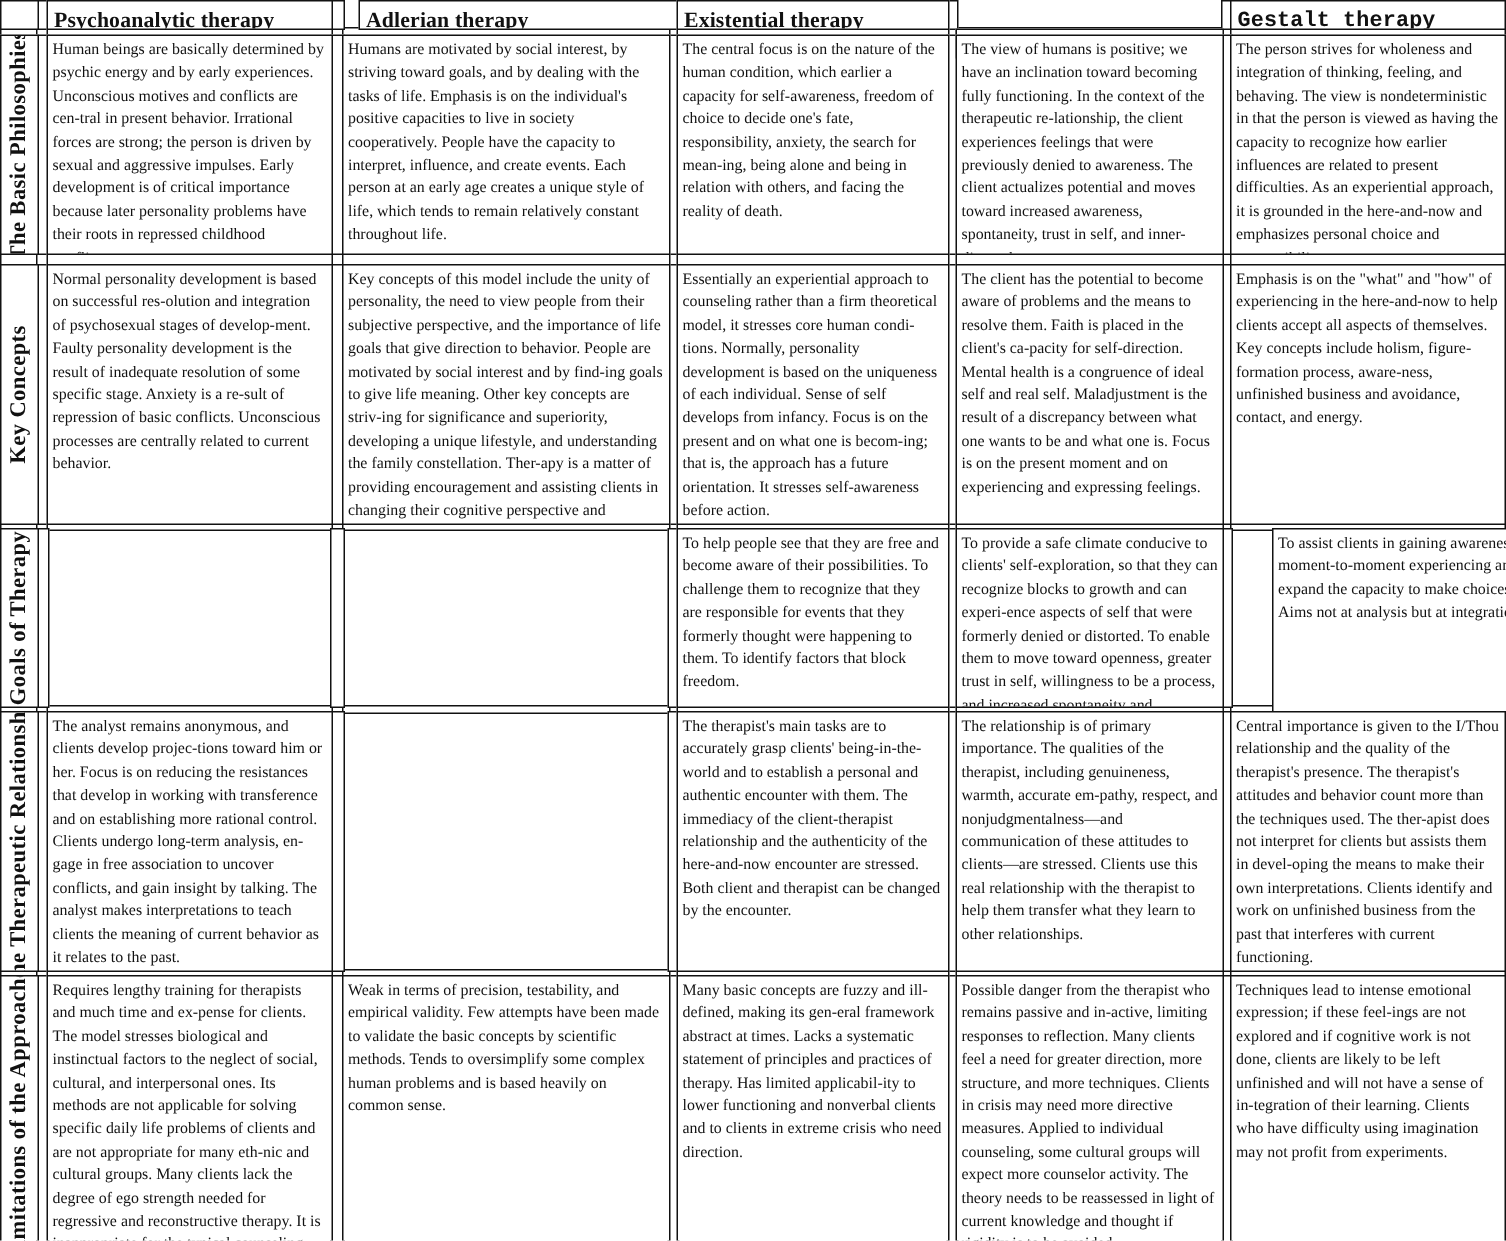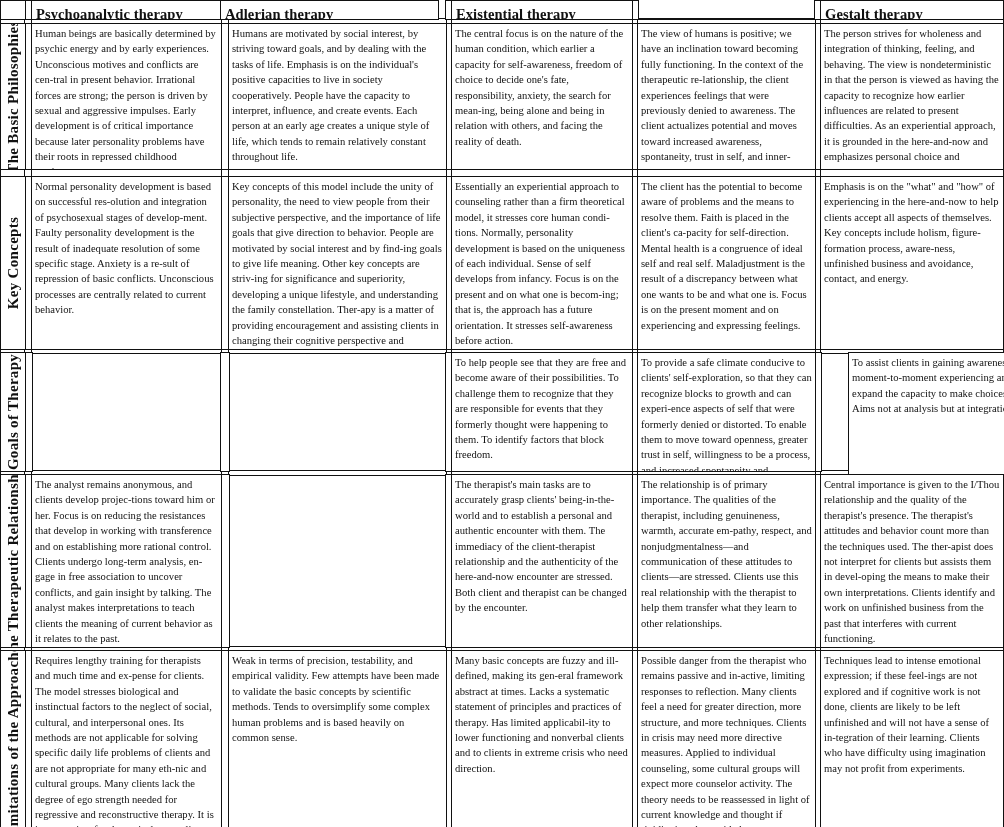--- a/index.html
+++ b/index.html
@@ -98,24 +98,24 @@
     <div class="spacer" style="left: 631px; top: 474px; width: 8px; height: 174px;"></div>
     <div class="spacer" style="left: 631px; top: 650px; width: 8px; height: 179px;"></div>
     <div class="spacer" style="left: 814px; top: 0px; width: 8px; height: 20px;"></div>
     <div class="spacer" style="left: 814px; top: 23px; width: 8px; height: 147px;"></div>
     <div class="spacer" style="left: 814px; top: 176px; width: 8px; height: 174px;"></div>
     <div class="spacer" style="left: 814px; top: 352px; width: 8px; height: 120px;"></div>
     <div class="spacer" style="left: 814px; top: 474px; width: 8px; height: 174px;"></div>
     <div class="spacer" style="left: 814px; top: 650px; width: 8px; height: 179px;"></div>
     <div class="spacer" style="left: 0px; top: 0px; width: 26px; height: 20px;"></div>
     <div class="cell hdr" style="left: 31px; top: 0px; width: 191px; height: 20px;">Psychoanalytic therapy</div>
-    <div class="cell hdr" style="left: 220px; top: 0px; width: 219px; height: 20px;">Adlerian therapy</div>
+    <div class="cell hdr" style="left: 239px; top: 0px; width: 219px; height: 20px;">Adlerian therapy</div>
     <div class="cell hdr" style="left: 451px; top: 0px; width: 182px; height: 20px;">Existential therapy</div>
     <div class="cell hdr" style="left: 637px; top: 0px; width: 179px; height: 20px; margin-top: 19px;">Person-centered therapy</div>
-    <div class="cell hdr" style="left: 820px; top: 0px; width: 184px; height: 20px;">Gestalt therapy</div>
+    <div class="cell hdr" style="left: 820px; top: 0px; width: 184px; height: 20px; font-family: Liberation Mono, monospace;">Gestalt therapy</div>
     <div class="label" style="left: 0px; top: 23px; width: 26px; height: 147px;">
       <span>The Basic Philosophies</span>
     </div>
     <div class="cell txt" style="left: 31px; top: 23px; width: 191px; height: 147px;">Human beings are basically determined by psychic energy and by early experiences. Unconscious motives and conflicts are cen-tral in present behavior. Irrational forces are strong; the person is driven by sexual and aggressive impulses. Early development is of critical importance because later personality problems have their roots in repressed childhood conflicts.</div>
     <div class="cell txt" style="left: 228px; top: 23px; width: 219px; height: 147px;">Humans are motivated by social interest, by striving toward goals, and by dealing with the tasks of life. Emphasis is on the individual's positive capacities to live in society cooperatively. People have the capacity to interpret, influence, and create events. Each person at an early age creates a unique style of life, which tends to remain relatively constant throughout life.</div>
     <div class="cell txt" style="left: 451px; top: 23px; width: 182px; height: 147px;">The central focus is on the nature of the human condition, which earlier a capacity for self-awareness, freedom of choice to decide one's fate, responsibility, anxiety, the search for mean-ing, being alone and being in relation with others, and facing the reality of death.</div>
     <div class="cell txt" style="left: 637px; top: 23px; width: 179px; height: 147px;">The view of humans is positive; we have an inclination toward becoming fully functioning. In the context of the therapeutic re-lationship, the client experiences feelings that were previously denied to awareness. The client actualizes potential and moves toward increased awareness, spontaneity, trust in self, and inner-directedness.</div>
     <div class="cell txt" style="left: 820px; top: 23px; width: 184px; height: 147px;">The person strives for wholeness and integration of thinking, feeling, and behaving. The view is nondeterministic in that the person is viewed as having the capacity to recognize how earlier influences are related to present difficulties. As an experiential approach, it is grounded in the here-and-now and emphasizes personal choice and responsibility.</div>
     <div class="label" style="left: 0px; top: 176px; width: 26px; height: 174px;">
       <span>Key Concepts</span>

